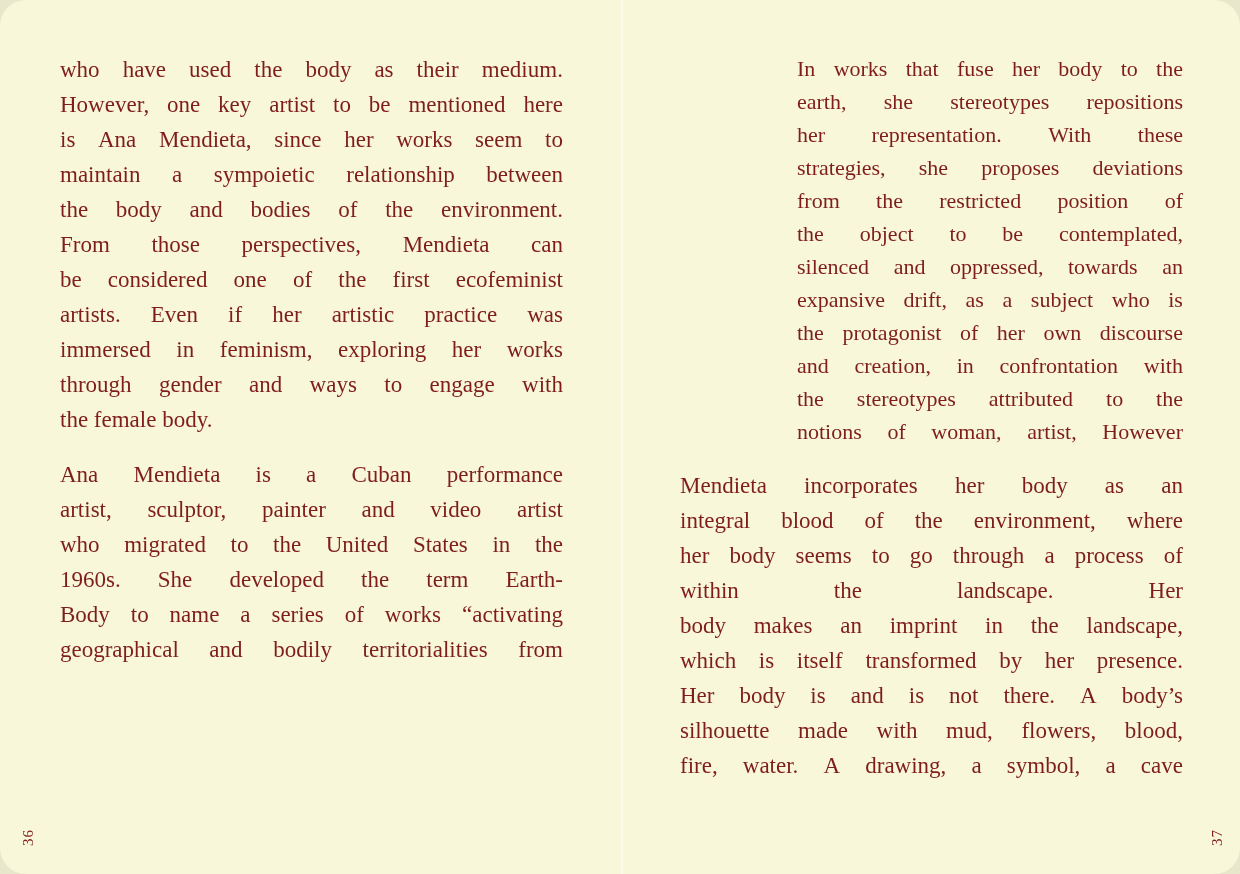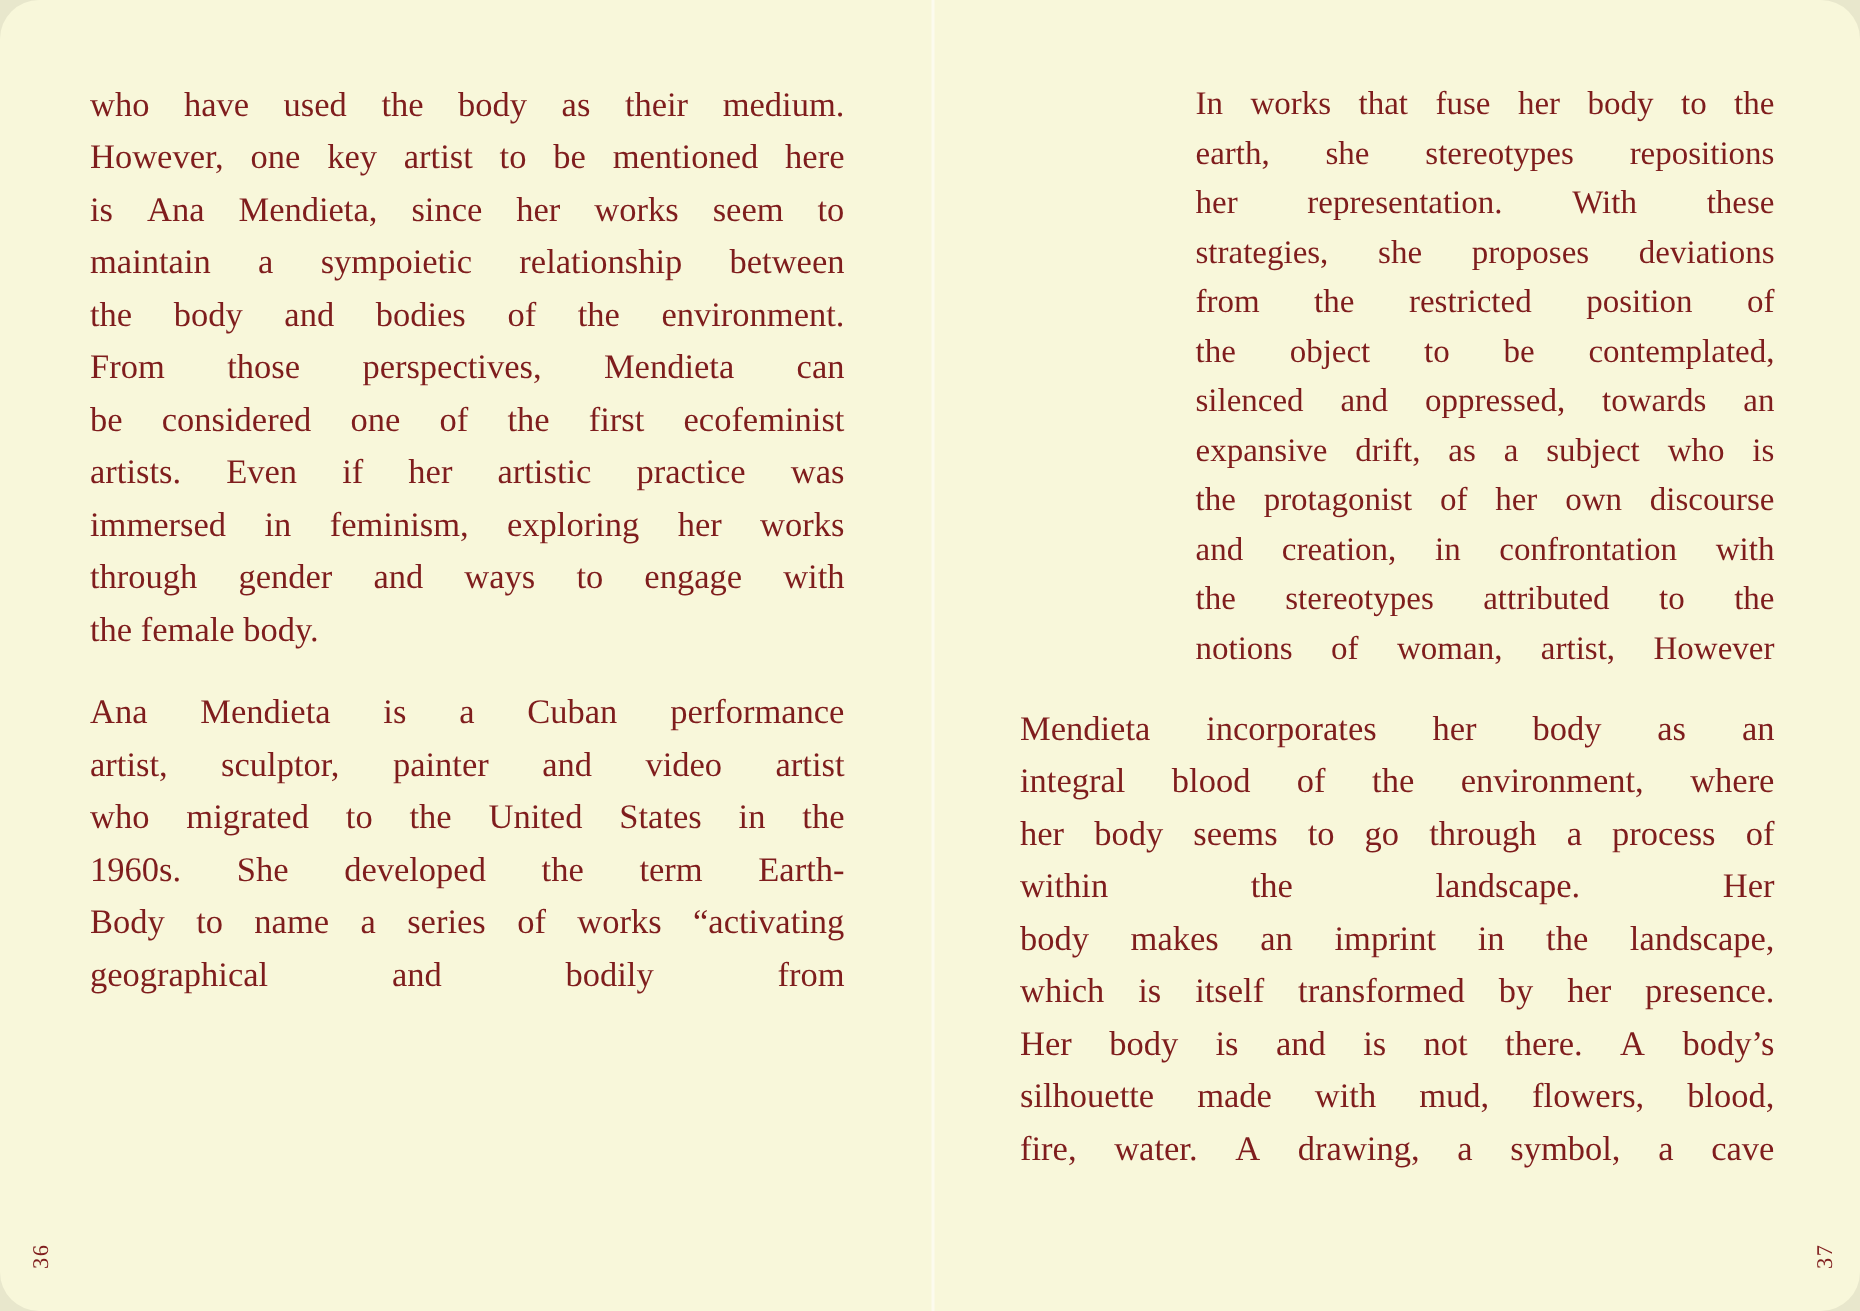--- a/index.html
+++ b/index.html
@@ -202,20 +202,21 @@
             <span>a</span>
             <span>series</span>
             <span>of</span>
             <span>works</span>
             <span>“activating</span>
           </div>
           <div class="line j">
             <span>geographical</span>
             <span>and</span>
             <span>bodily</span>
+            <span>territorialities</span>
             <span>from</span>
           </div>
         </div>
       </div>
     <div class="page-number pn-left">36</div>
   </div>
 
   <div>
     <div class="text-col col-right" id="right-col">
         <div class="block quote">

